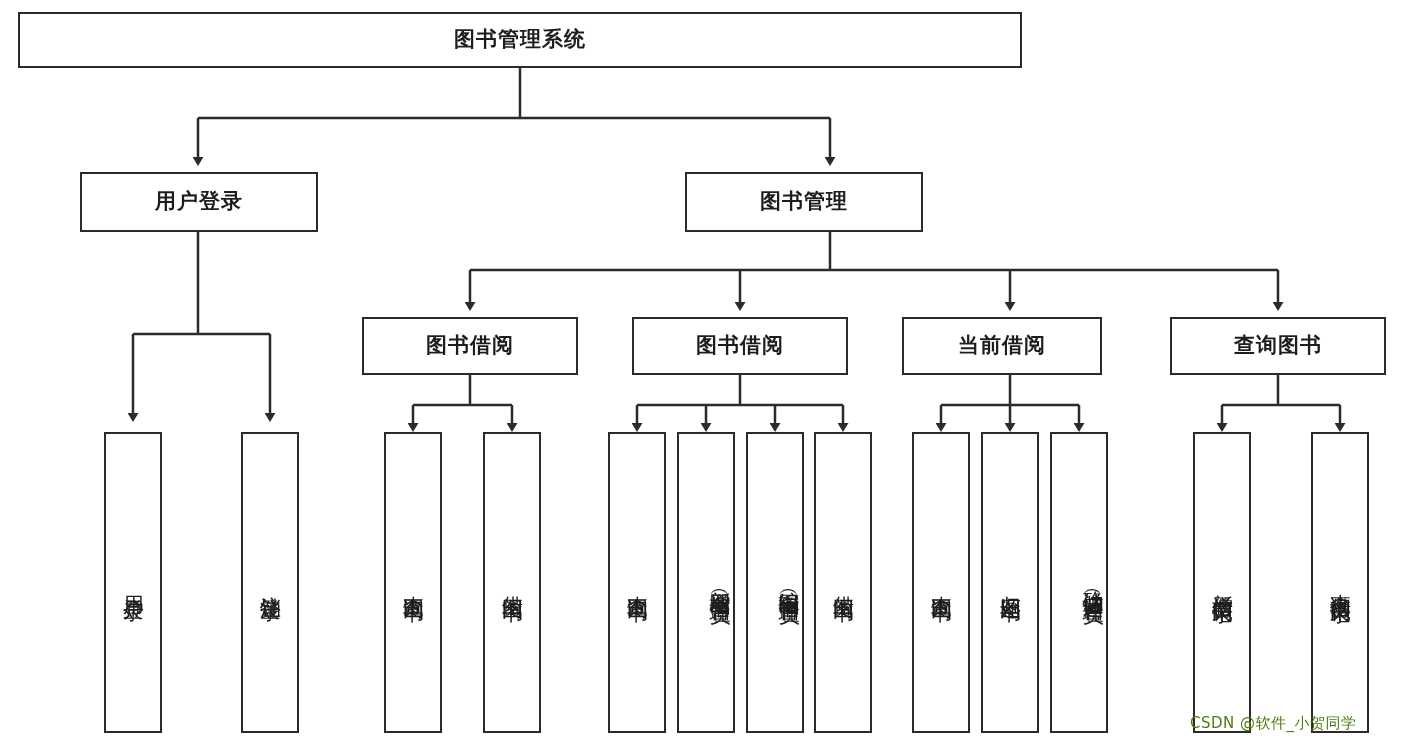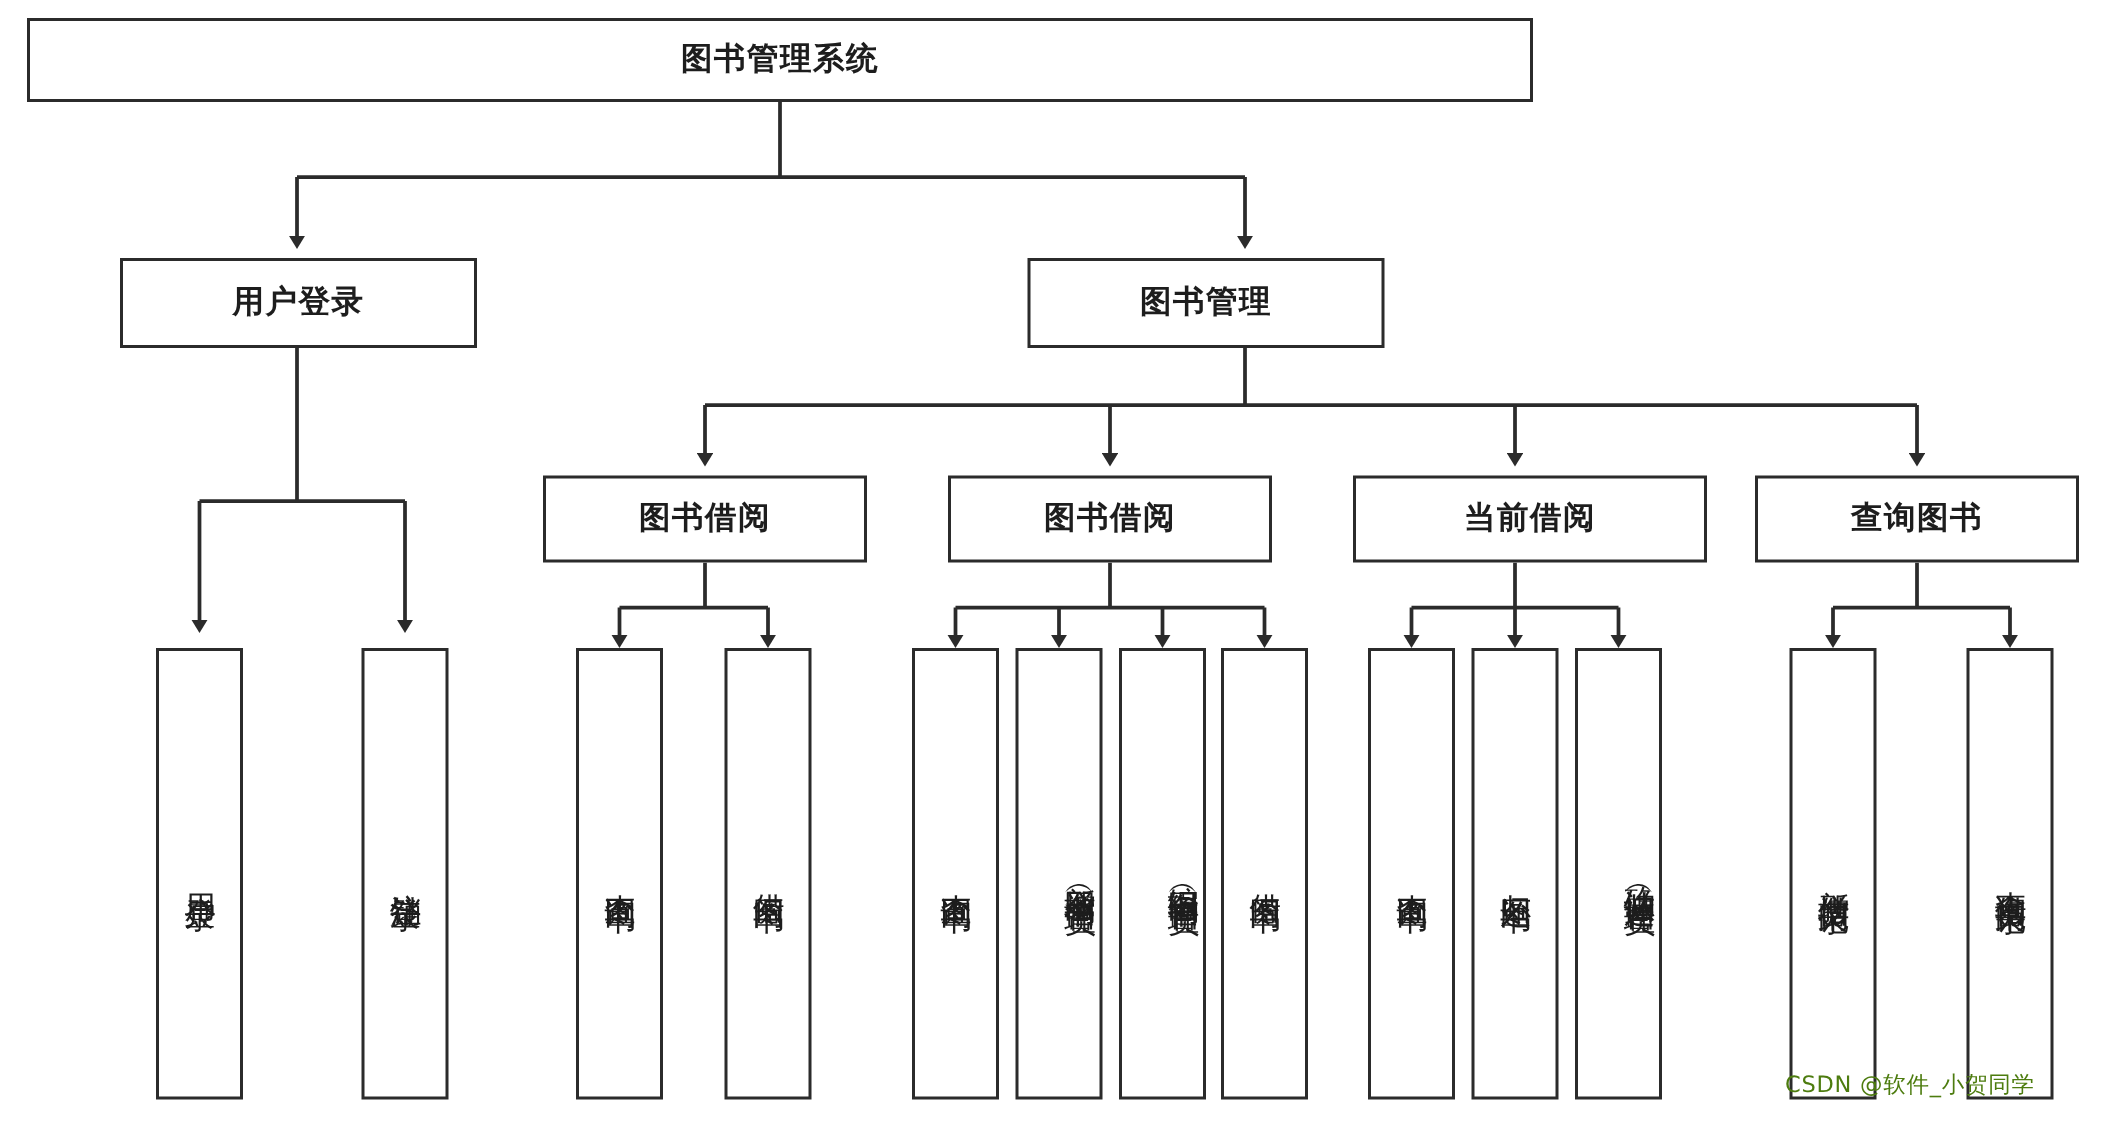--- a/index.html
+++ b/index.html
@@ -124,21 +124,21 @@
   <div class="node h" style="left:18px; top:12px; width:1004px; height:56px;">图书管理系统</div>
 
   <div class="node h" style="left:80px; top:172px; width:238px; height:60px;">用户登录</div>
 
   <div class="node h" style="left:685px; top:172px; width:238px; height:60px;">图书管理</div>
 
   <div class="node h" style="left:362px; top:317px; width:216px; height:58px;">图书借阅</div>
 
   <div class="node h" style="left:632px; top:317px; width:216px; height:58px;">图书借阅</div>
 
-  <div class="node h" style="left:902px; top:317px; width:236px; height:58px;">当前借阅</div>
+  <div class="node h" style="left:902px; top:317px; width:200px; height:58px;">当前借阅</div>
 
   <div class="node h" style="left:1170px; top:317px; width:216px; height:58px;">查询图书</div>
 
   <div class="node v" style="left:104px; top:432px; width:58px; height:301px;">
     <span class="vlabel">用户登录</span>
   </div>
 
   <div class="node v" style="left:241px; top:432px; width:58px; height:301px;">
     <span class="vlabel">注销登录</span>
   </div>

